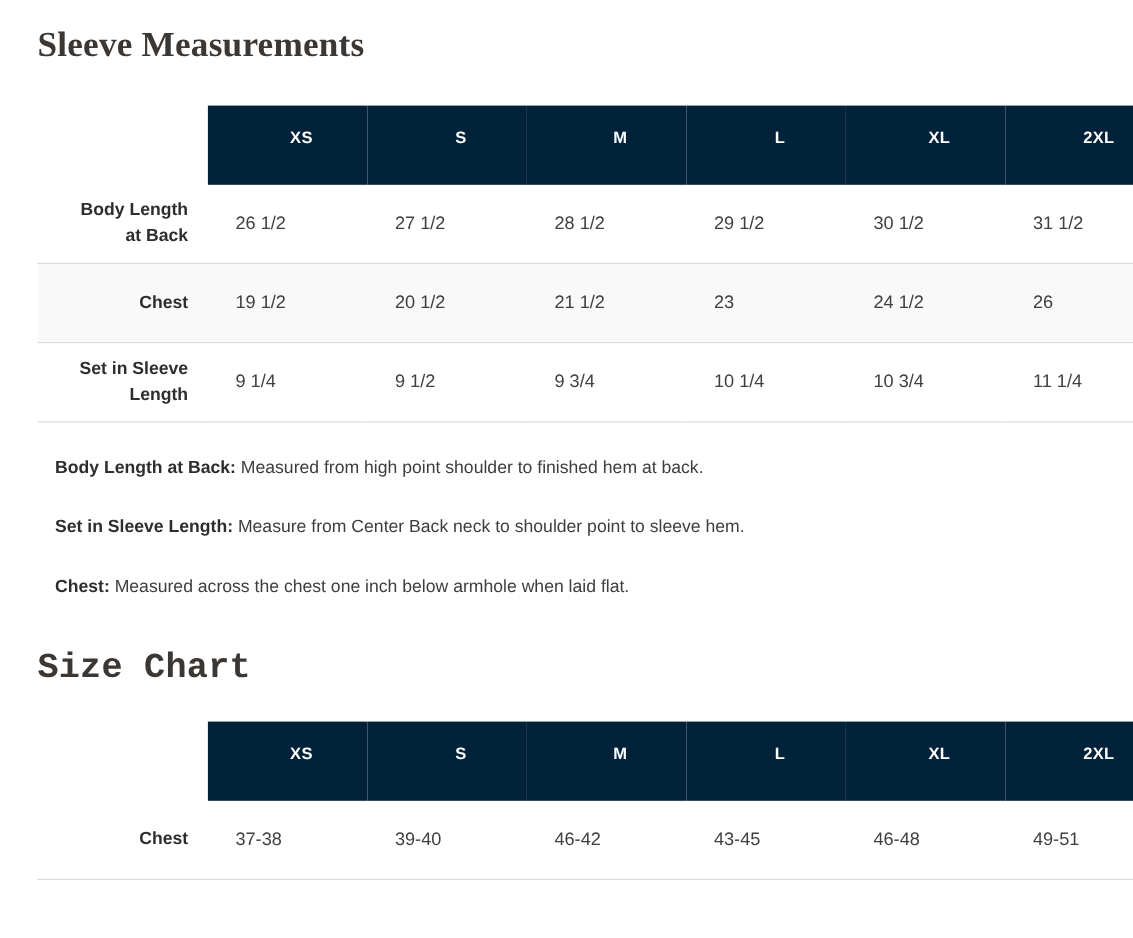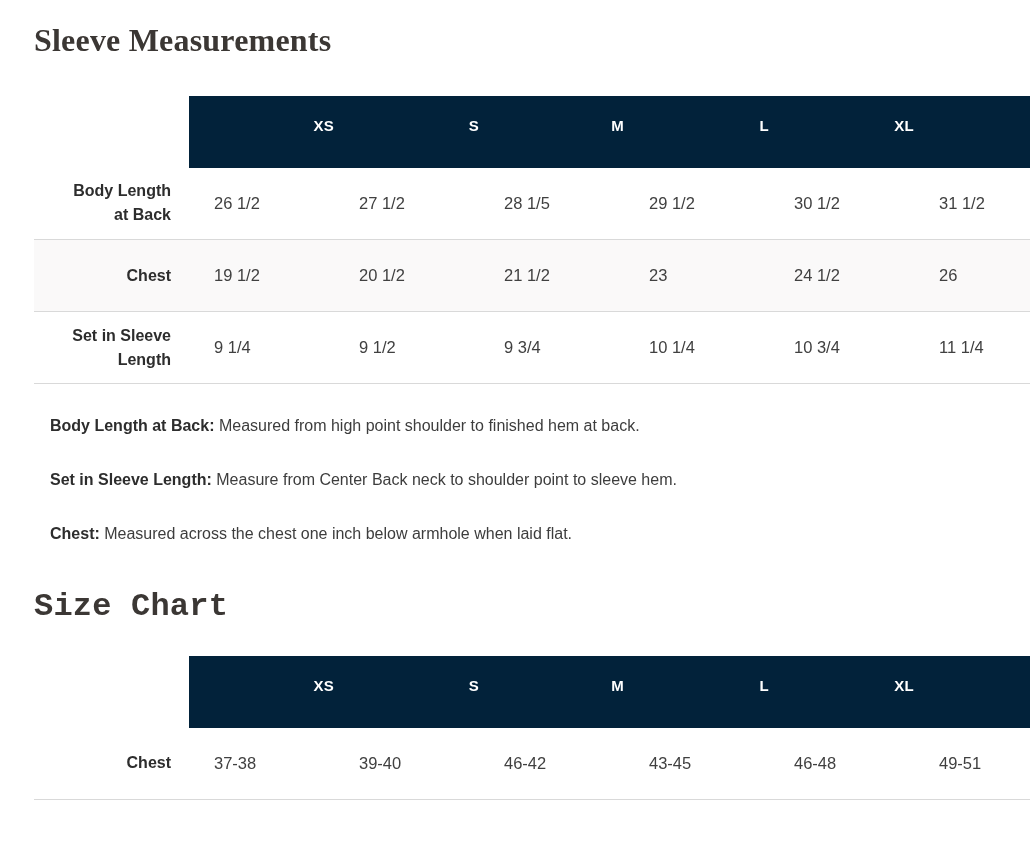--- a/index.html
+++ b/index.html
@@ -37,21 +37,21 @@
     width: 1025px;
   }
   table.size-table col.label-col { width: 155px; }
   table.size-table col.size-col  { width: 145px; }
   table.size-table thead th {
     height: 72px;
     background: #02223a;
     color: #ffffff;
     font-size: 15px;
     font-weight: 700;
-    text-align: right;
+    text-align: center;
     padding: 0 0 12px 25px;
     vertical-align: middle;
     letter-spacing: 0.3px;
   }
   table.size-table thead th.corner {
     background: transparent;
   }
   table.size-table tbody th.row-label {
     height: 72px;
     text-align: right;
@@ -113,21 +113,21 @@
         <th>L</th>
         <th>XL</th>
         <th>2XL</th>
       </tr>
     </thead>
     <tbody>
       <tr>
         <th class="row-label">Body Length at Back</th>
         <td class="value-cell">26 1/2</td>
         <td class="value-cell">27 1/2</td>
-        <td class="value-cell">28 1/5</td>
+        <td class="value-cell">28 1/2</td>
         <td class="value-cell">29 1/2</td>
         <td class="value-cell">30 1/2</td>
         <td class="value-cell">31 1/2</td>
       </tr>
       <tr>
         <th class="row-label">Chest</th>
         <td class="value-cell">19 1/2</td>
         <td class="value-cell">20 1/2</td>
         <td class="value-cell">21 1/2</td>
         <td class="value-cell">23</td>

